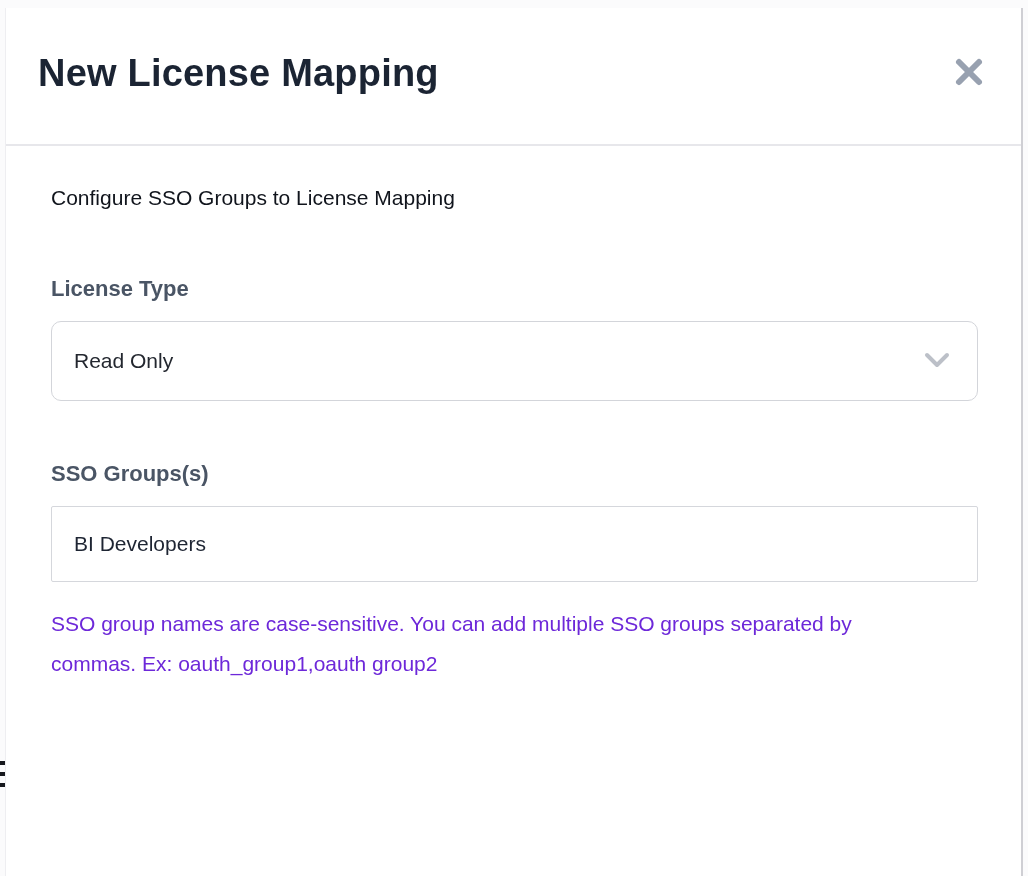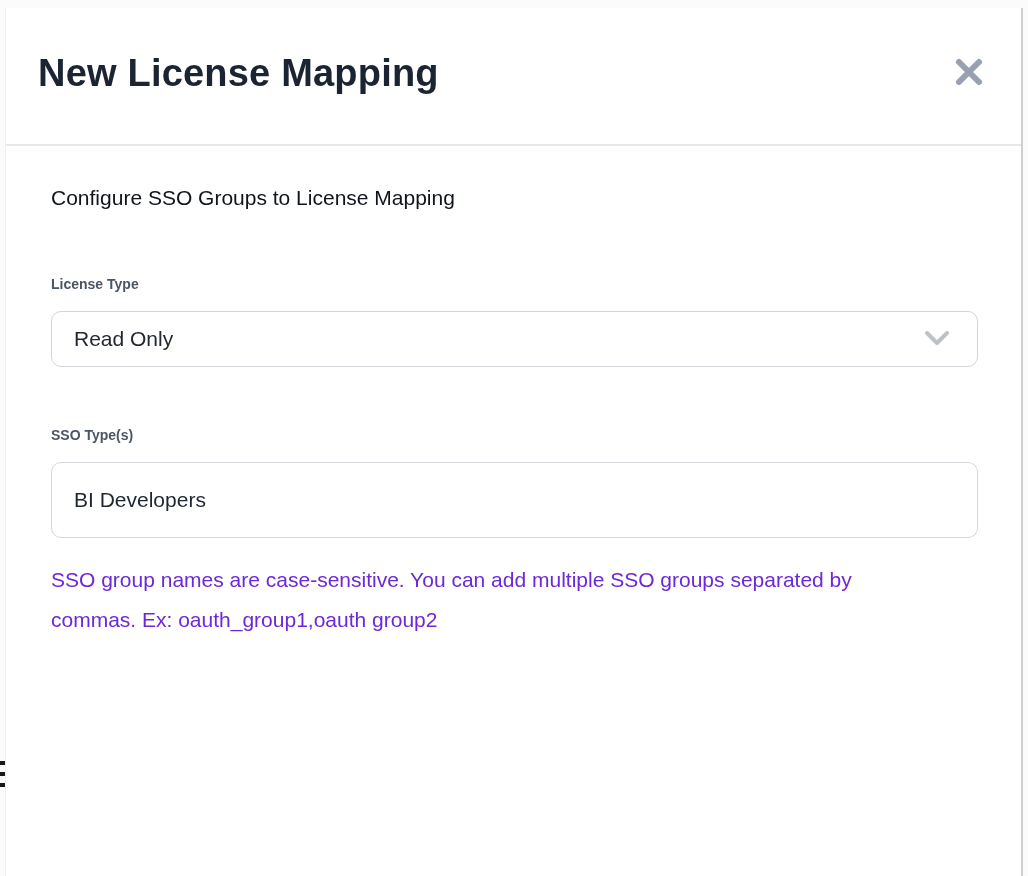--- a/index.html
+++ b/index.html
@@ -89,30 +89,30 @@
     margin: 0;
     font-size: 21px;
     color: #10141c;
   }
 
   .field-group { margin-top: 66px; }
   .field-group.second { margin-top: 60px; }
 
   .field-label {
     display: block;
-    font-size: 14px;
+    font-size: 22px;
     font-weight: 700;
     color: #4a5565;
     margin-bottom: 19px;
   }
 
   .select-control {
     position: relative;
     width: 927px;
-    height: 56px;
+    height: 80px;
     border: 1px solid #d3d5da;
     border-radius: 10px;
     background: #ffffff;
     box-sizing: border-box;
     display: flex;
     align-items: center;
     cursor: pointer;
   }
   .select-value {
     margin-left: 22px;
@@ -126,21 +126,21 @@
     transform: translateY(-50%);
     width: 28px;
     height: 20px;
     pointer-events: none;
   }
 
   .text-input {
     width: 927px;
     height: 76px;
     border: 1px solid #d5d7dc;
-    border-radius: 10px;
+    border-radius: 2px;
     background: #ffffff;
     box-sizing: border-box;
     padding: 0 0 0 22px;
     font-family: "Liberation Sans", sans-serif;
     font-size: 21px;
     color: #1e2533;
     outline: none;
   }
 
   .help-text {
@@ -186,19 +186,19 @@
         <span class="select-value">Read Only</span>
         <span class="select-chevron">
           <svg width="28" height="20" viewBox="0 0 28 20">
             <polyline points="4,4 14,14 24,4" fill="none" stroke="#bcc0c8" stroke-width="4" stroke-linecap="round" stroke-linejoin="round"></polyline>
           </svg>
         </span>
       </div>
     </div>
 
     <div class="field-group second">
-      <label class="field-label">SSO Type(s)</label>
+      <label class="field-label">SSO Groups(s)</label>
       <input class="text-input" type="text" value="BI Developers" style="">
       <p class="help-text">SSO group names are case-sensitive. You can add multiple SSO groups separated by commas. Ex: oauth_group1,oauth group2</p>
     </div>
 
   </div>
 </div>
 
 </body></html>

